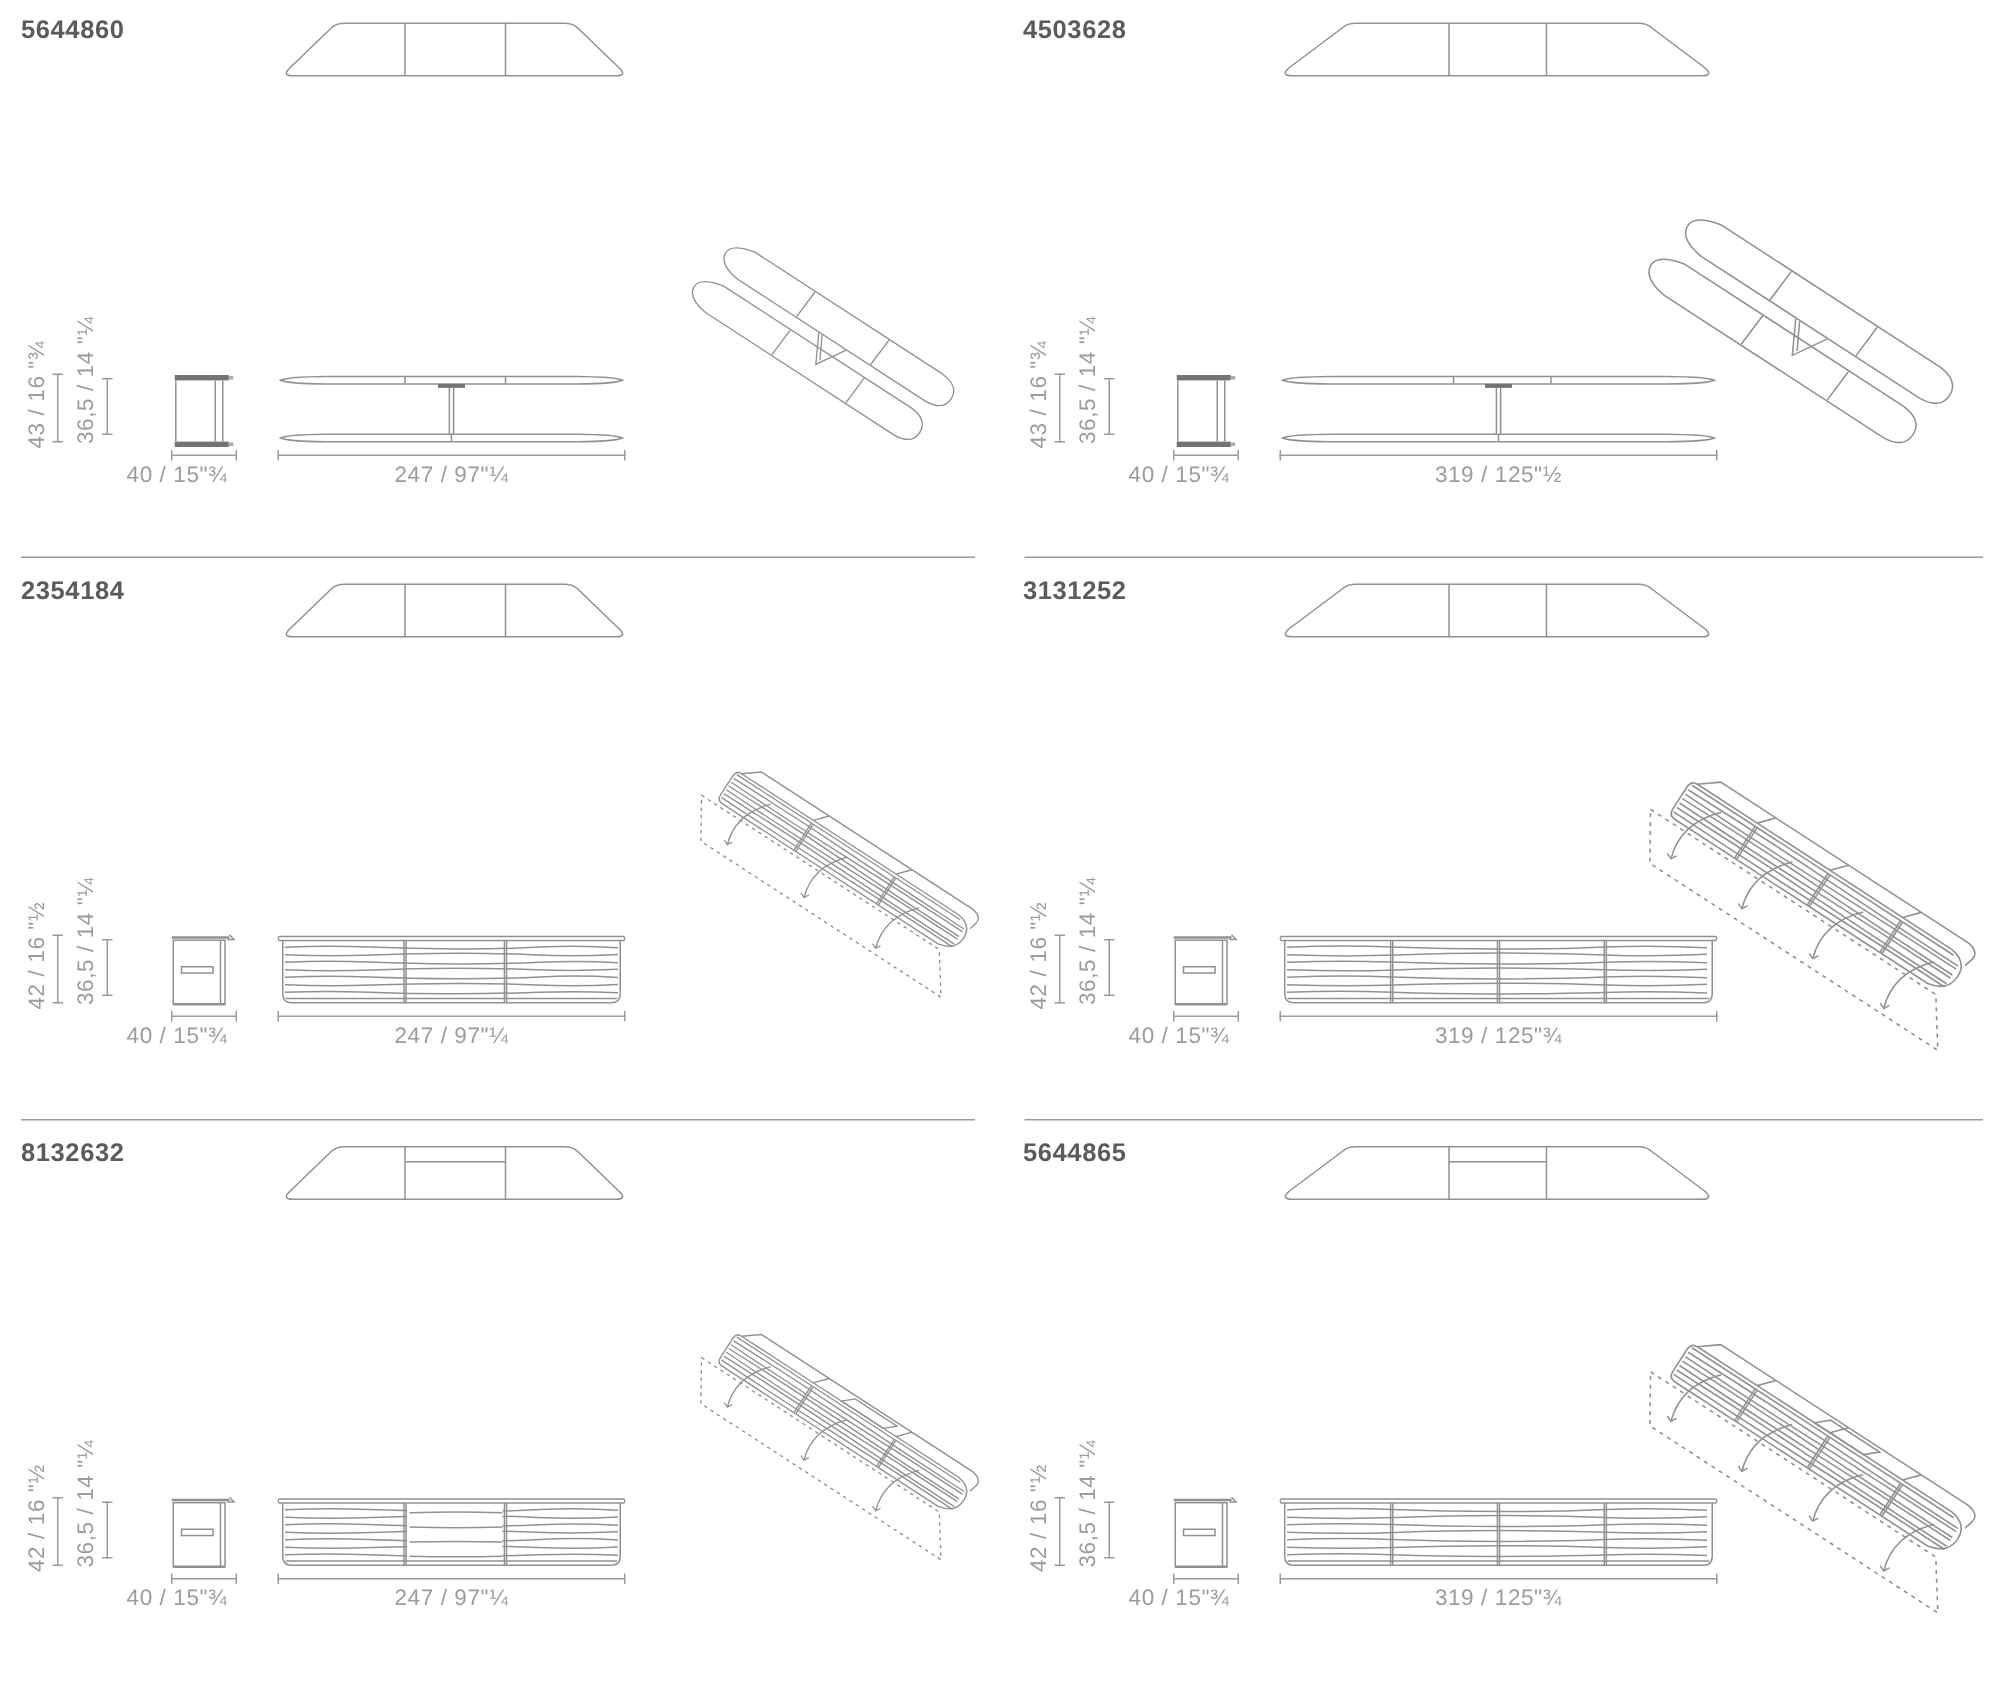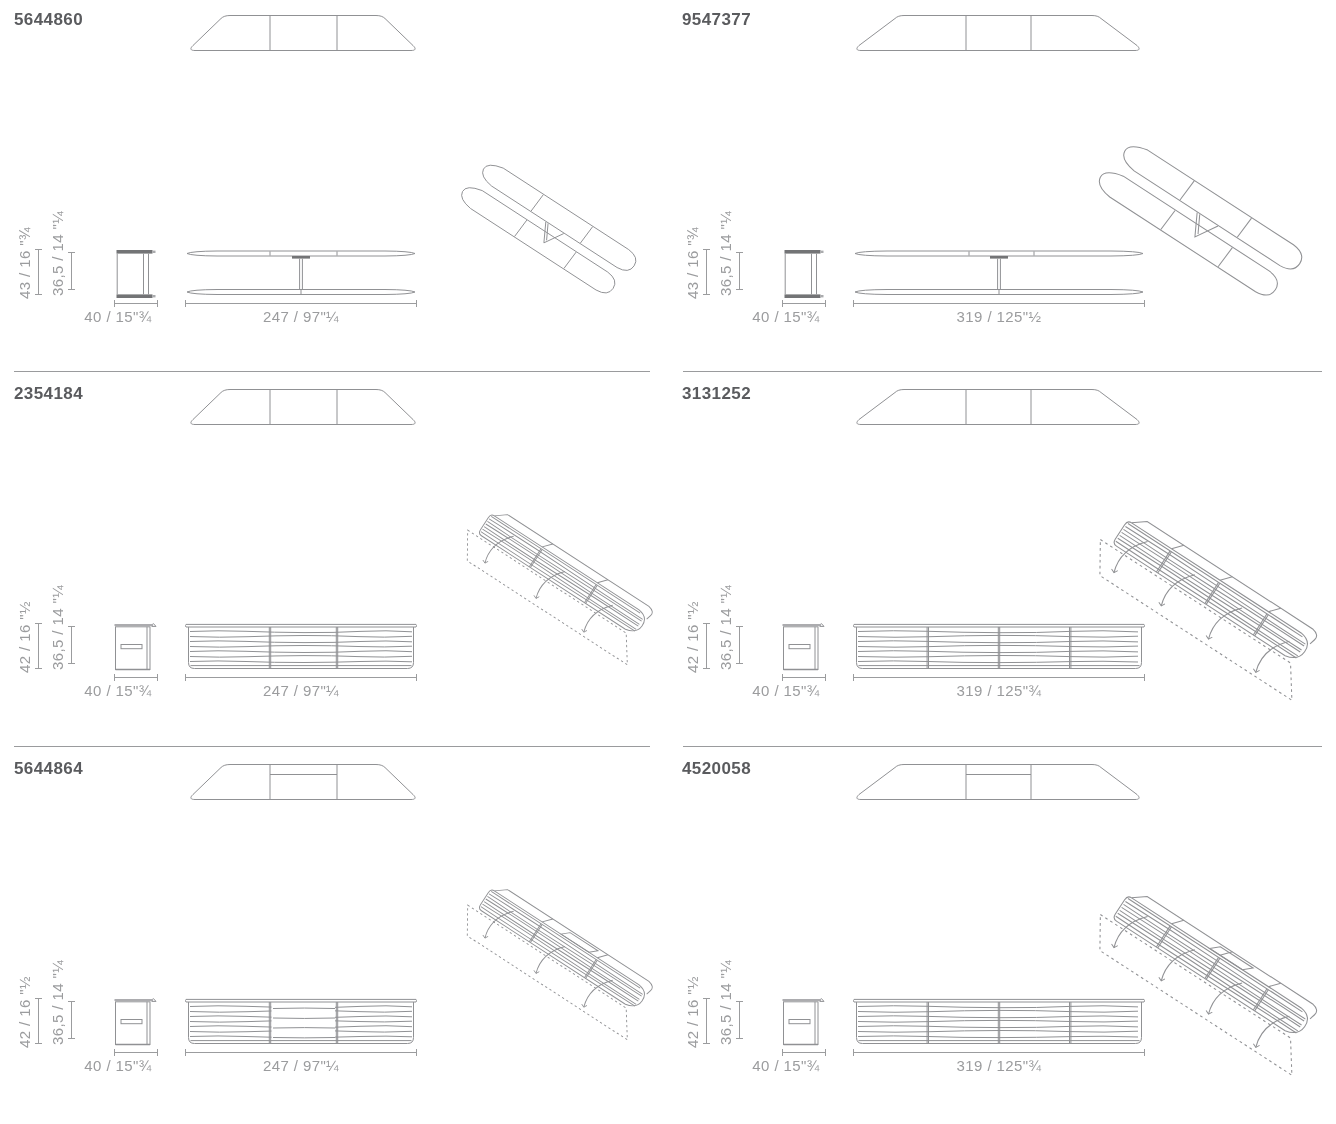--- a/index.html
+++ b/index.html
@@ -247,21 +247,21 @@
   <svg class="draw" style="left:452px;top:146px" width="196" height="156" viewBox="0 0 220 172">
         <use href="#persp-shelf"></use>
       </svg>
   <div class="hdim" style="left:114px;top:303px;width:44px"></div>
   <div class="hdim" style="left:185px;top:303px;width:232px"></div>
   <div class="dimtext" style="left:72px;top:308px;width:92px">40 / 15"¾</div>
   <div class="dimtext" style="left:185px;top:308px;width:232px">247 / 97"¼</div>
 </section>
 
 <section class="cell" style="left:668px;top:0">
-  <div class="code">9547377</div>
+  <div class="code">4503628</div>
   <svg class="draw" style="left:182px;top:14px" width="296" height="38" viewBox="0 0 296 38">
         <use href="#top-w"></use>
       </svg>
   <span class="vtext" style="left:16px;top:299px">43 / 16 "¾</span>
   <span class="vtext" style="left:49px;top:296px">36,5 / 14 "¼</span>
   <div class="vdim" style="left:38px;top:249px;height:46px"></div>
   <div class="vdim" style="left:71px;top:252px;height:38px"></div>
   <svg class="draw" style="left:116px;top:249px" width="40" height="50" viewBox="0 0 40 50">
         <use href="#side-shelf"></use>
       </svg>
@@ -323,21 +323,21 @@
           <use href="#sb4"></use>
         </g>
   </svg>
   <div class="hdim" style="left:114px;top:303px;width:44px"></div>
   <div class="hdim" style="left:185px;top:303px;width:292px"></div>
   <div class="dimtext" style="left:72px;top:308px;width:92px">40 / 15"¾</div>
   <div class="dimtext" style="left:185px;top:308px;width:292px">319 / 125"¾</div>
 </section>
 
 <section class="cell" style="left:0;top:749px">
-  <div class="code">5644864</div>
+  <div class="code">8132632</div>
   <svg class="draw" style="left:185px;top:14px" width="236" height="38" viewBox="0 0 236 38">
         <use href="#top-n-tray"></use>
       </svg>
   <span class="vtext" style="left:16px;top:299px">42 / 16 "½</span>
   <span class="vtext" style="left:49px;top:296px">36,5 / 14 "¼</span>
   <div class="vdim" style="left:38px;top:249px;height:46px"></div>
   <div class="vdim" style="left:71px;top:252px;height:38px"></div>
   <svg class="draw" style="left:114px;top:248px" width="44" height="50" viewBox="0 0 44 50">
         <use href="#side-cab"></use>
       </svg>
@@ -350,21 +350,21 @@
           <use href="#tray-notch"></use>
         </g>
   </svg>
   <div class="hdim" style="left:114px;top:303px;width:44px"></div>
   <div class="hdim" style="left:185px;top:303px;width:232px"></div>
   <div class="dimtext" style="left:72px;top:308px;width:92px">40 / 15"¾</div>
   <div class="dimtext" style="left:185px;top:308px;width:232px">247 / 97"¼</div>
 </section>
 
 <section class="cell" style="left:668px;top:749px">
-  <div class="code">4520058</div>
+  <div class="code">5644865</div>
   <svg class="draw" style="left:182px;top:14px" width="296" height="38" viewBox="0 0 296 38">
         <use href="#top-w-tray"></use>
       </svg>
   <span class="vtext" style="left:16px;top:299px">42 / 16 "½</span>
   <span class="vtext" style="left:49px;top:296px">36,5 / 14 "¼</span>
   <div class="vdim" style="left:38px;top:249px;height:46px"></div>
   <div class="vdim" style="left:71px;top:252px;height:38px"></div>
   <svg class="draw" style="left:114px;top:248px" width="44" height="50" viewBox="0 0 44 50">
         <use href="#side-cab"></use>
       </svg>

